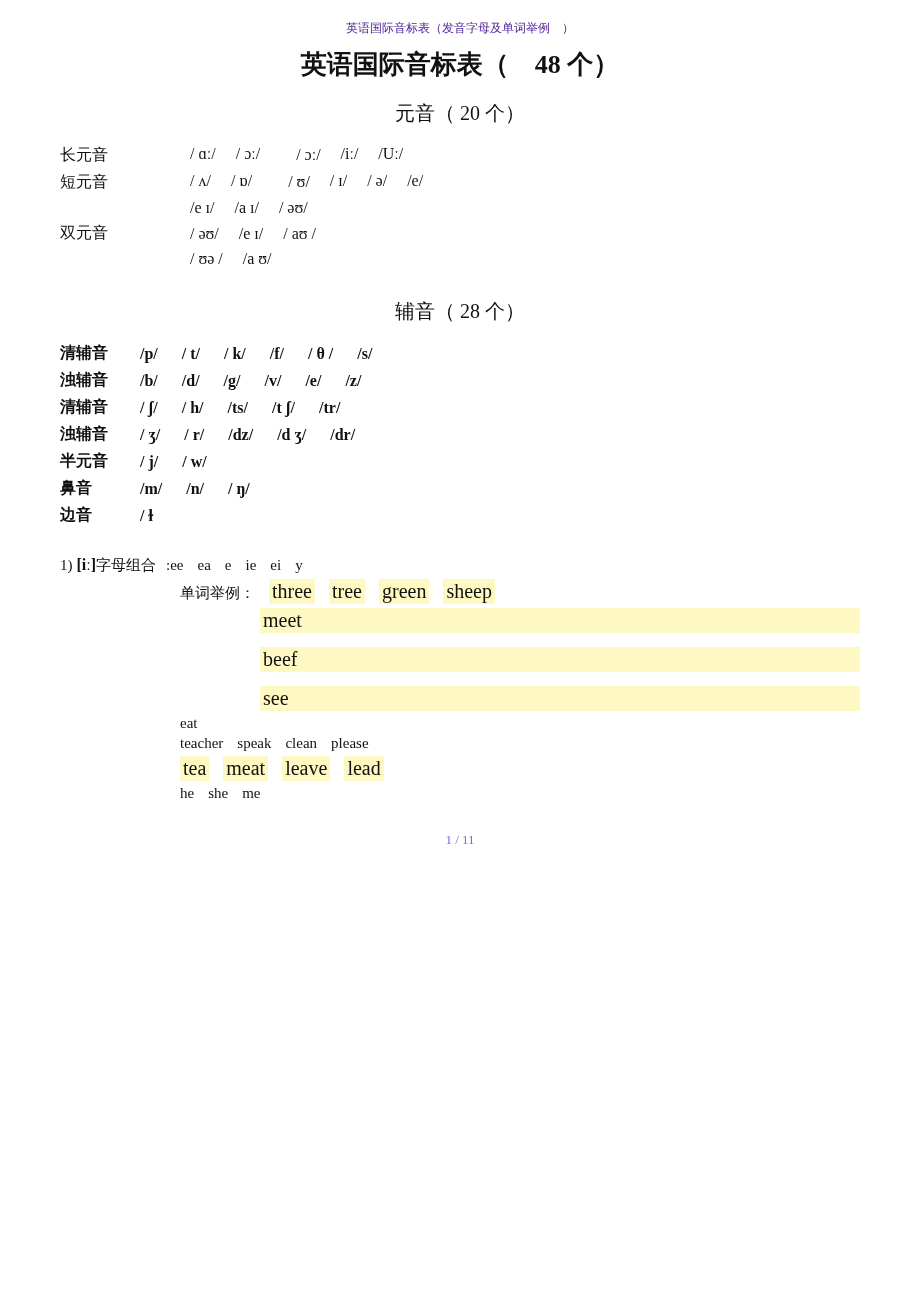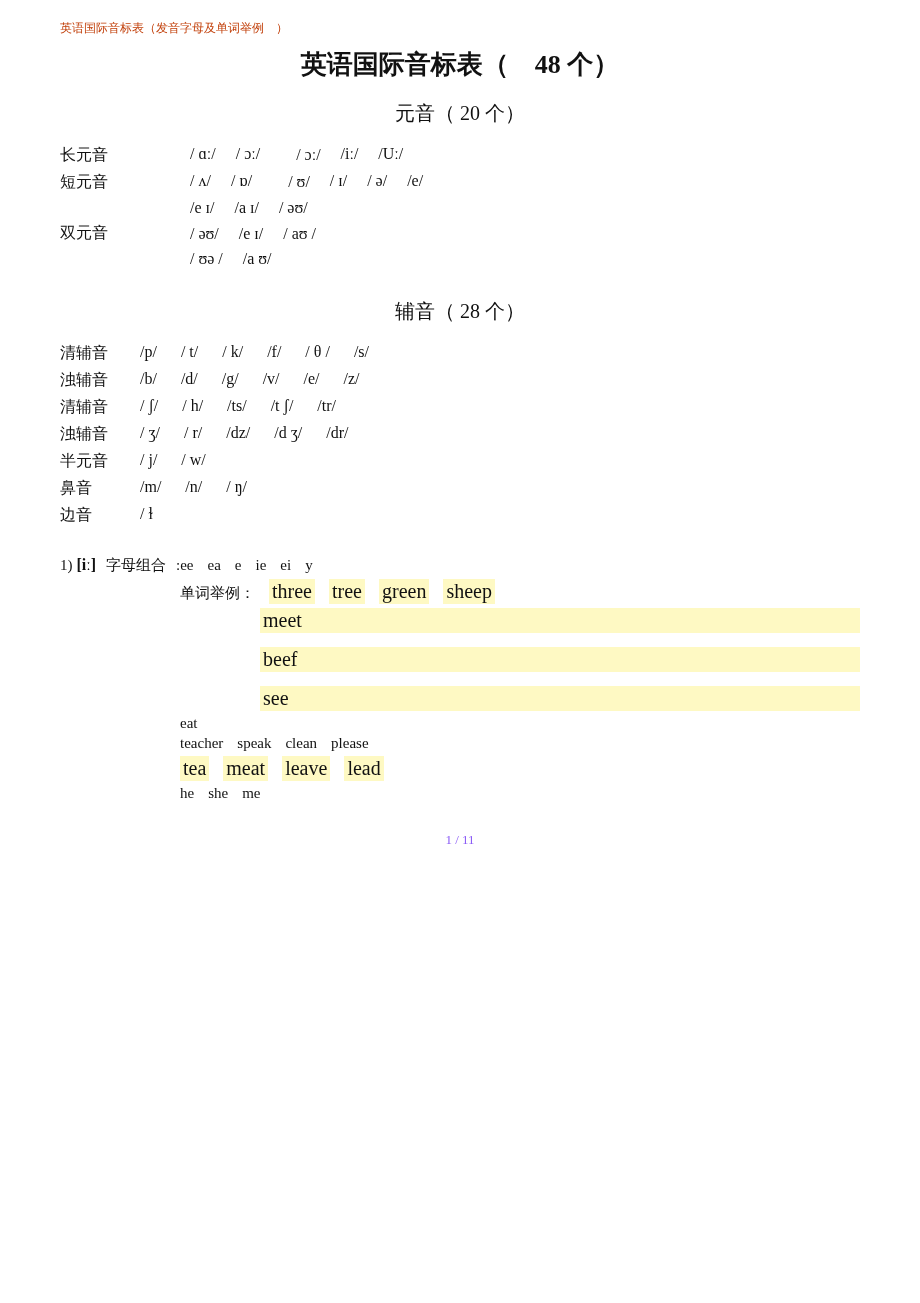--- a/index.html
+++ b/index.html
@@ -10,22 +10,23 @@
     body {
       background: #fff;
       font-family: "SimSun", "宋体", serif;
       width: 920px;
       min-height: 1303px;
       padding: 20px 60px;
       color: #111;
       font-size: 15px;
     }
     .page-subtitle {
+      text-align: center;
       font-size: 12px;
-      color: #c2410c;
+      color: #4c1d95;
       margin-bottom: 10px;
     }
     .main-title {
       text-align: center;
       font-size: 26px;
       font-weight: bold;
       margin-bottom: 18px;
     }
     .section-title {
       text-align: center;
@@ -54,22 +55,23 @@
     }
     .phoneme {
       font-size: 16px;
       margin-right: 18px;
     }
     .consonant-section {
       margin-bottom: 30px;
     }
     .consonant-row {
       display: flex;
-      align-items: flex-start;
+      align-items: center;
       margin-bottom: 6px;
+      font-weight: bold;
     }
     .c-label {
       width: 80px;
       font-size: 16px;
       flex-shrink: 0;
     }
     .c-content {
       display: flex;
       flex-wrap: wrap;
       gap: 4px 8px;
@@ -255,21 +257,21 @@
 </div>
 
 <div class="combo-title" style="text-align:center; font-size:19px; font-weight:bold; margin-bottom:14px;"></div>
 
 <div class="combo-section">
 
   <div class="combo-block">
 
     <div class="combo-header-line">
       <span style="margin-right:4px;">1)</span>
-      <span style="font-weight:bold; margin-right:10px; font-size:16px;">[iː]</span>
+      <span style="font-weight:bold; font-size:16px;">[iː]</span>
       <span style="margin-right:10px;">字母组合</span>
       <span style="margin-right:14px;">:ee</span>
       <span style="margin-right:14px;">ea</span>
       <span style="margin-right:14px;">e</span>
       <span style="margin-right:14px;">ie</span>
       <span style="margin-right:14px;">ei</span>
       <span style="margin-right:14px;">y</span>
     </div>
 
     <div style="display:flex; margin-left:120px; gap:14px; flex-wrap:wrap; margin-bottom:4px; font-size:15px; align-items:baseline;">

